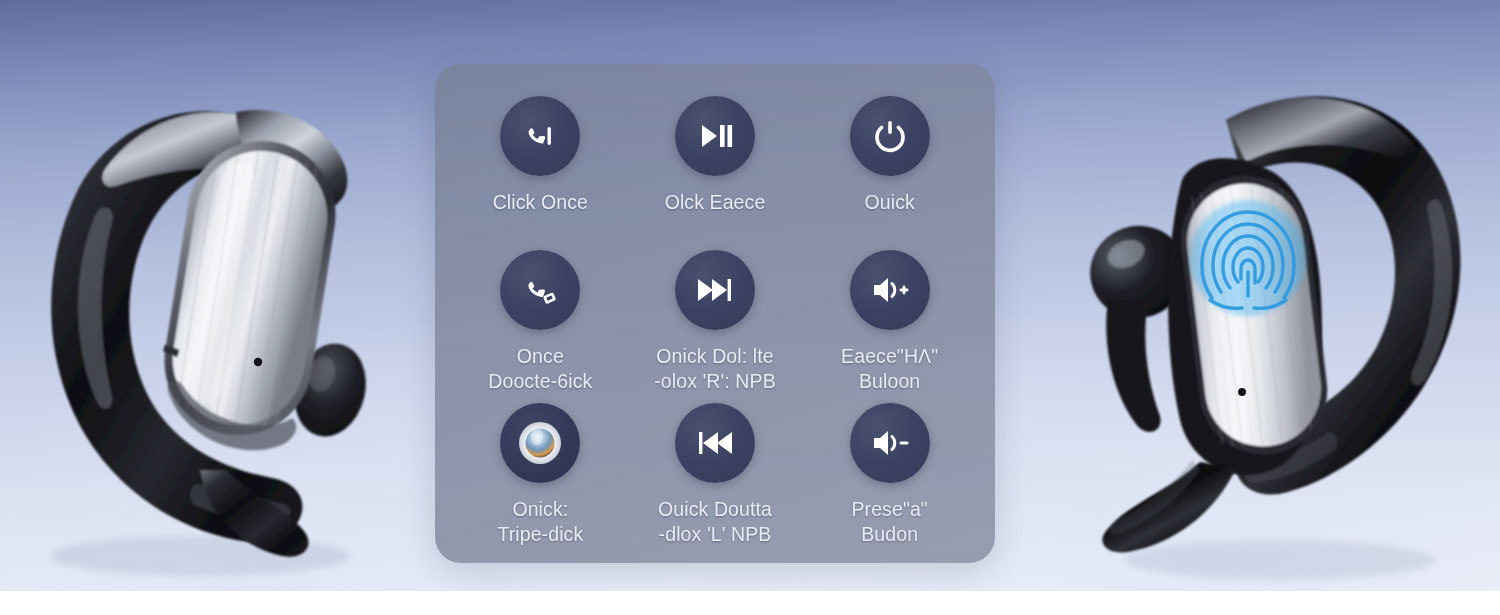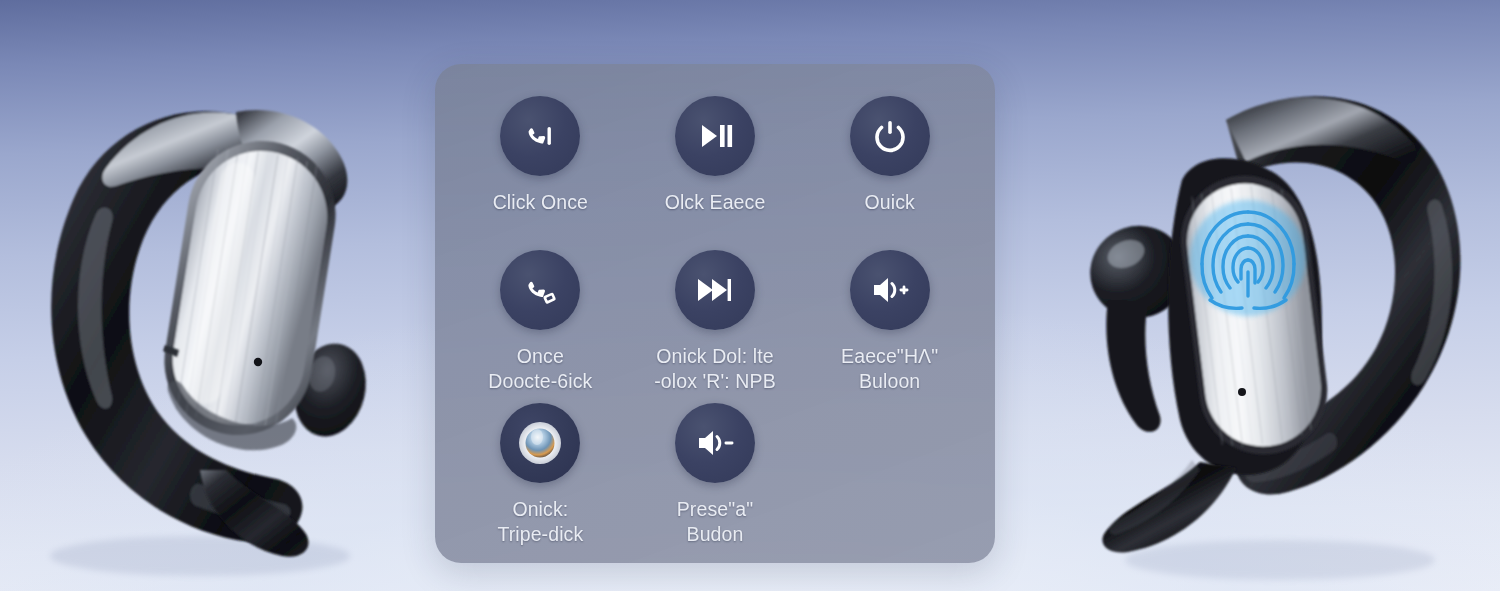--- a/index.html
+++ b/index.html
@@ -380,20 +380,31 @@
           </defs>
           <circle cx="28" cy="28" r="21" fill="url(#orbRing)"></circle>
           <circle cx="28" cy="28" r="14.5" fill="url(#orbCore)"></circle>
           <ellipse cx="25" cy="22" rx="6" ry="8" fill="#ffffff" opacity="0.35"></ellipse>
         </svg>
       </span>
       <span class="control-label">Onick:
 Tripe-dick</span>
     </div>
 
+    <div class="control-cell">
+      <span class="icon-circle">
+        <svg width="44" height="42" viewBox="0 0 44 42">
+          <rect x="6" y="10" width="3.4" height="22" fill="#ffffff"></rect>
+          <path d="M25,10 L10,21 L25,32 Z" fill="#ffffff"></path>
+          <path d="M39,10 L24,21 L39,32 Z" fill="#ffffff"></path>
+        </svg>
+      </span>
+      <span class="control-label">Ouick Doutta
+-dlox 'L' NPB</span>
+    </div>
 
     <div class="control-cell">
       <span class="icon-circle">
         <svg width="44" height="42" viewBox="0 0 44 42">
           <path d="M6,16 L12,16 L20,9 L20,33 L12,26 L6,26 Z" fill="#ffffff"></path>
           <path d="M24,14.5 A9,9 0 0 1 24,27.5" fill="none" stroke="#ffffff" stroke-width="3" stroke-linecap="round"></path>
           <rect x="31.5" y="19.6" width="9" height="2.8" rx="1.4" fill="#ffffff"></rect>
         </svg>
       </span>
       <span class="control-label">Prese"a"

